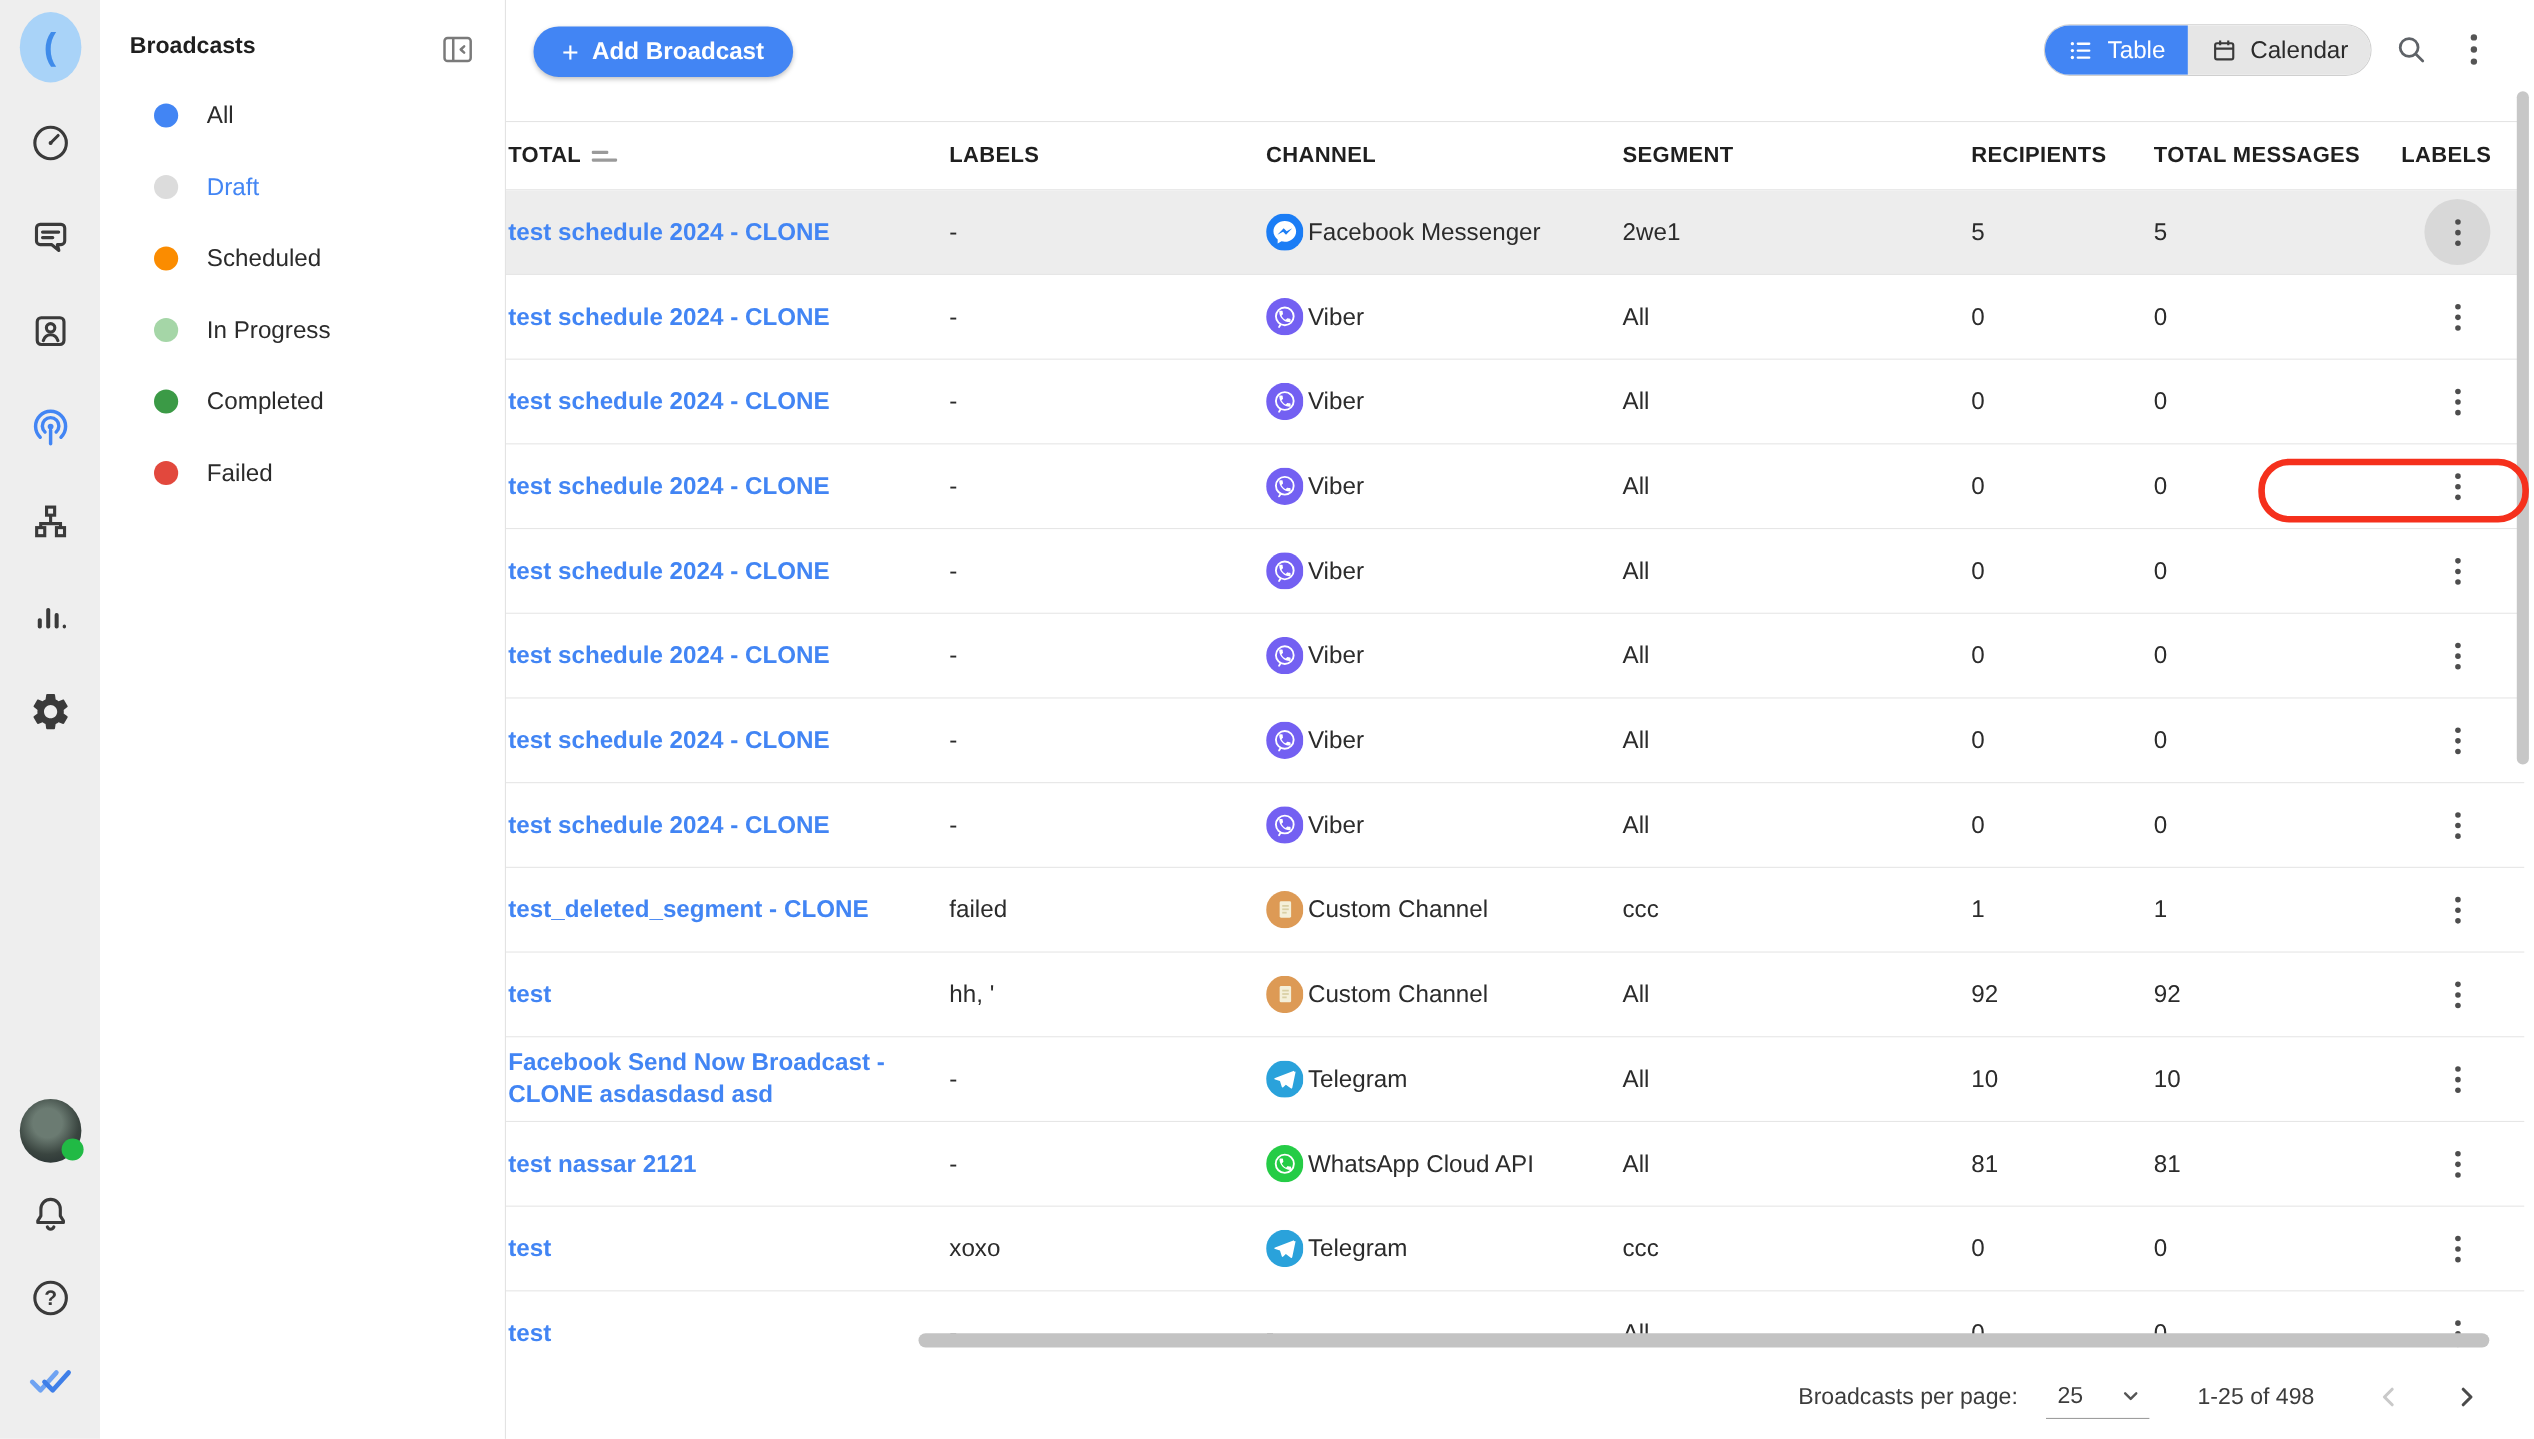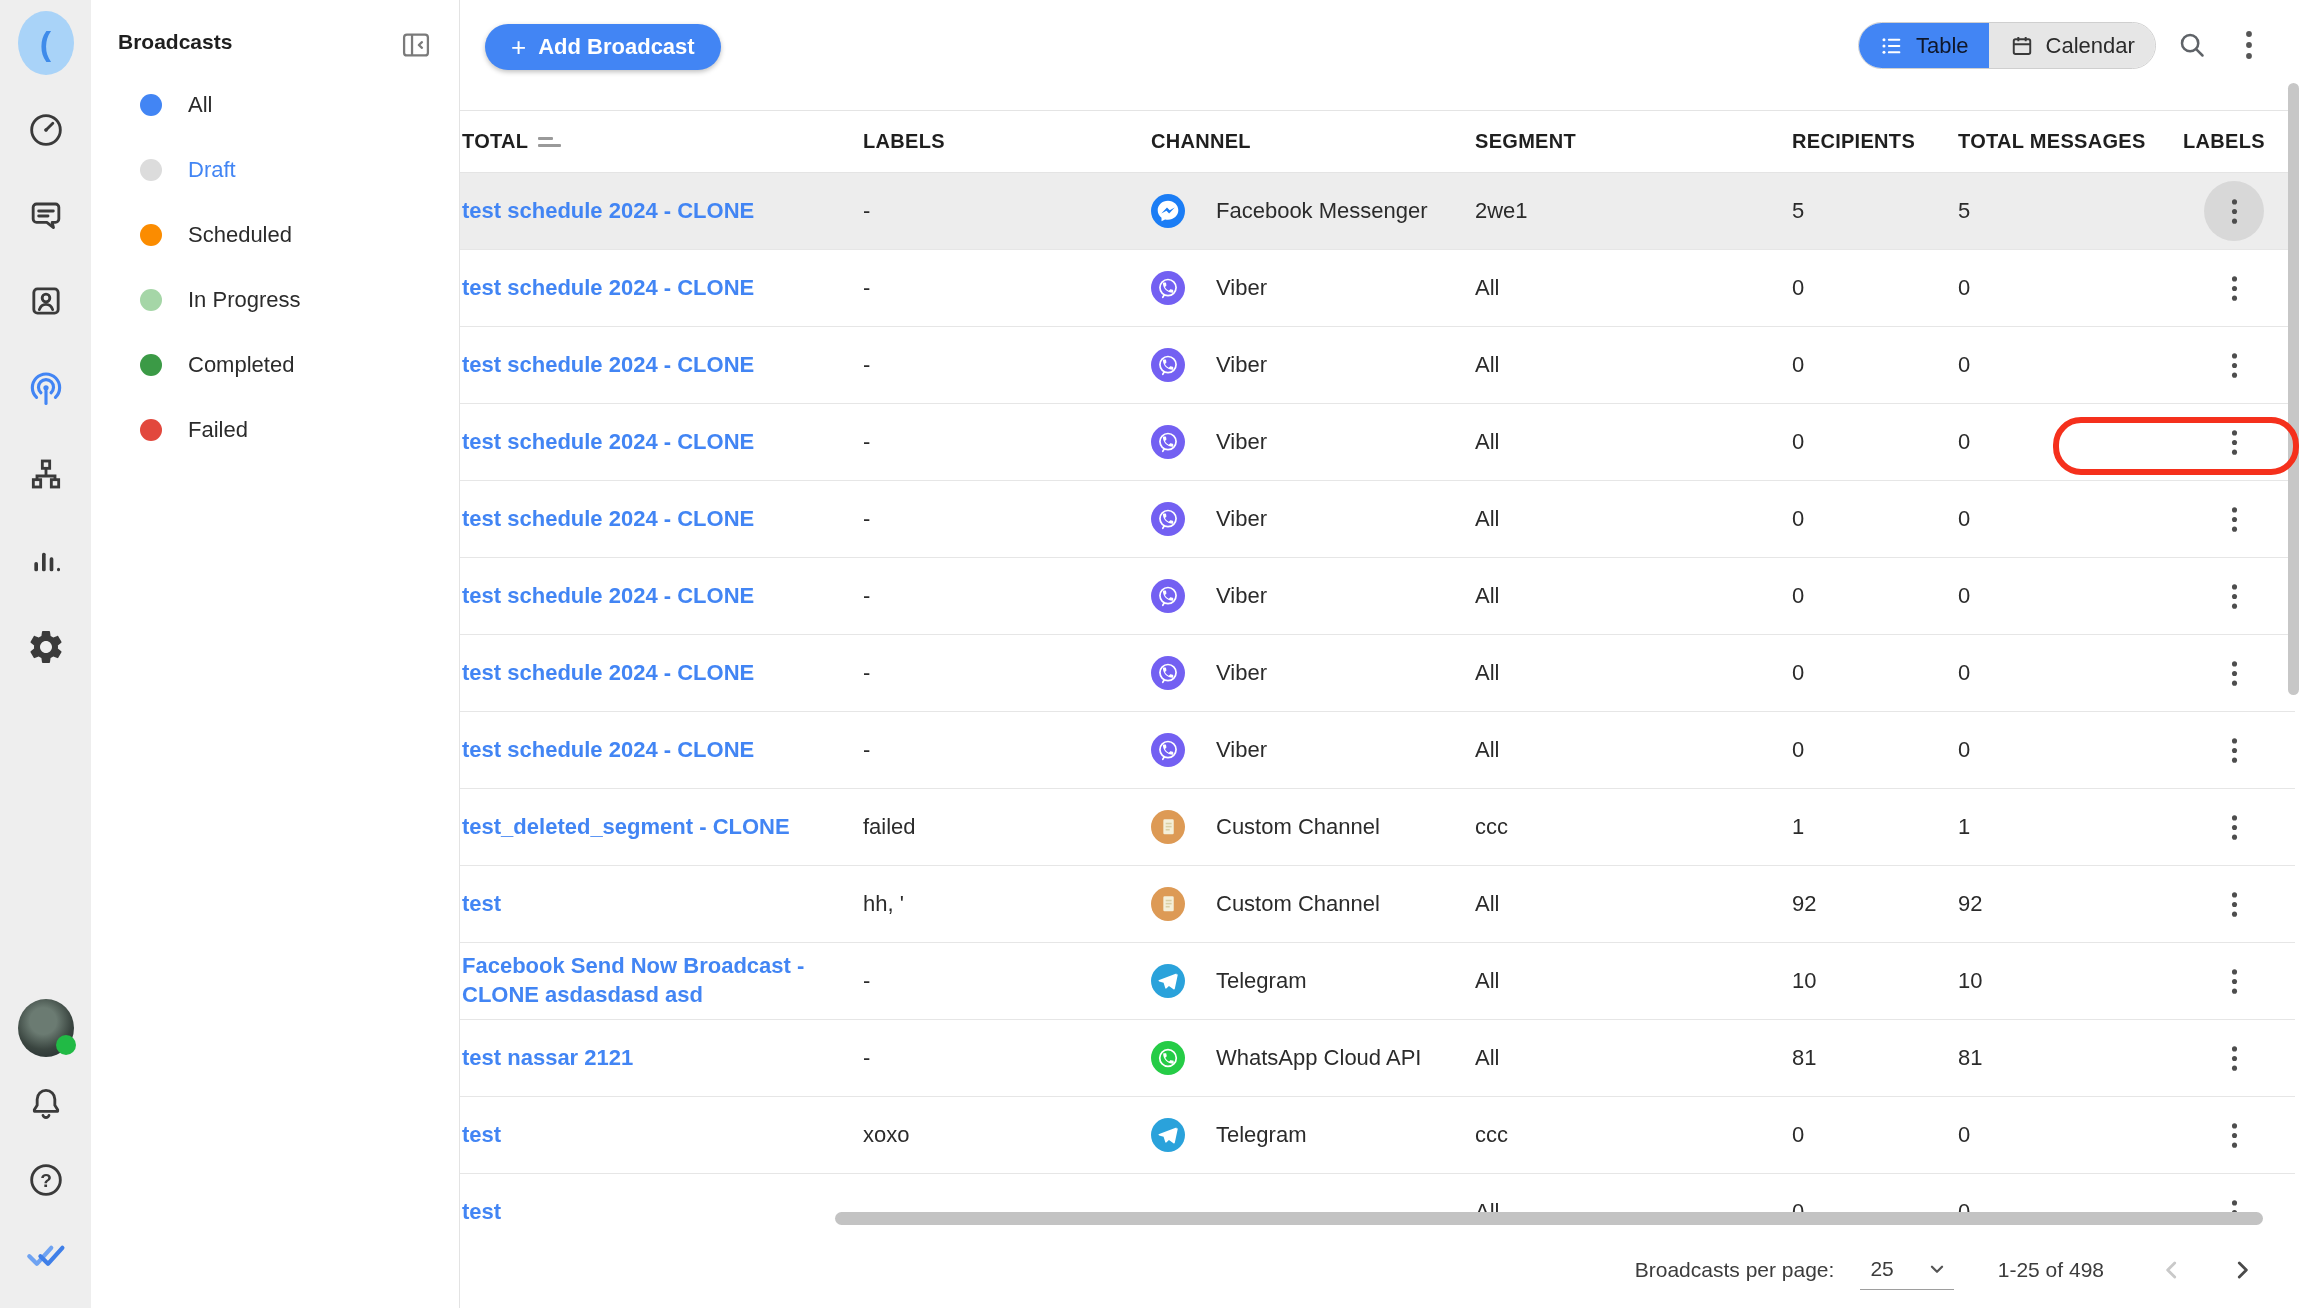--- a/index.html
+++ b/index.html
@@ -35,21 +35,21 @@
 
   .add-btn { position:absolute; left:25px; top:24px; height:46px; border-radius:23px;
              background:#4285F4; color:#fff; display:flex; align-items:center; gap:12px;
              padding:0 26px; font-size:22px; font-weight:bold; cursor:pointer;
              box-shadow:0 2px 5px rgba(0,0,0,.25); border:none; }
   .add-plus { font-size:26px; font-weight:normal; }
 
   .view-toggle { position:absolute; left:1398px; top:22px; height:47px; display:flex;
                  border-radius:24px; overflow:hidden; border:1px solid #cfcfcf; }
   .seg { display:flex; align-items:center; gap:11px; padding:0 20px; font-size:22px; cursor:pointer; }
-  .seg.active { background:#4285F4; color:#0f172a; }
+  .seg.active { background:#4285F4; color:#ffffff; }
   .seg.inactive { background:#e6e6e6; color:#2b2b2b; }
 
   .icon-btn { position:absolute; width:52px; height:52px; display:flex; align-items:center;
               justify-content:center; cursor:pointer; border-radius:50%; }
 
   
   .table { position:absolute; left:0; top:110px; width:1835px; }
   .thead { display:flex; height:63px; align-items:center; border-top:1px solid #e4e4e4;
            border-bottom:1px solid #e4e4e4; }
   .th { font-size:20px; font-weight:bold; color:#1f1f1f; letter-spacing:.3px; display:flex;
@@ -60,21 +60,21 @@
 
   .c-name{width:401px;} .c-labels{width:288px;} .c-channel{width:324px;}
   .c-segment{width:317px;} .c-recip{width:166px;} .c-total{width:225px;} .c-actions{width:114px;}
 
   .tbody { height:1054px; overflow:hidden; }
   .trow { display:flex; height:77px; align-items:center; border-bottom:1px solid #e6e6e6; }
   .trow.hl { background:#ededed; }
   .cell { font-size:22px; color:#2b2b2b; padding-left:2px; }
   .name-link { color:#4285F4; font-weight:bold; cursor:pointer; line-height:1.3;
                padding-right:28px; }
-  .ch-wrap { display:flex; align-items:center; gap:31px; }
+  .ch-wrap { display:flex; align-items:center; gap:4px; }
   .ch-ic { width:34px; height:34px; flex:0 0 auto; }
   .kebab { width:60px; height:60px; margin-left:21px; border-radius:50%; display:flex;
            align-items:center; justify-content:center; cursor:pointer; }
   .kebab.active { background:#d8d8d8; }
 
   
   .menu { position:absolute; left:1613px; top:247px; width:211px; background:#fff;
           border-radius:8px; box-shadow:0 5px 26px rgba(0,0,0,.22); padding:12px 0; z-index:30; }
   .menu-item { height:52px; display:flex; align-items:center; padding-left:30px;
                font-size:23px; color:#2b2b2b; cursor:pointer; }

